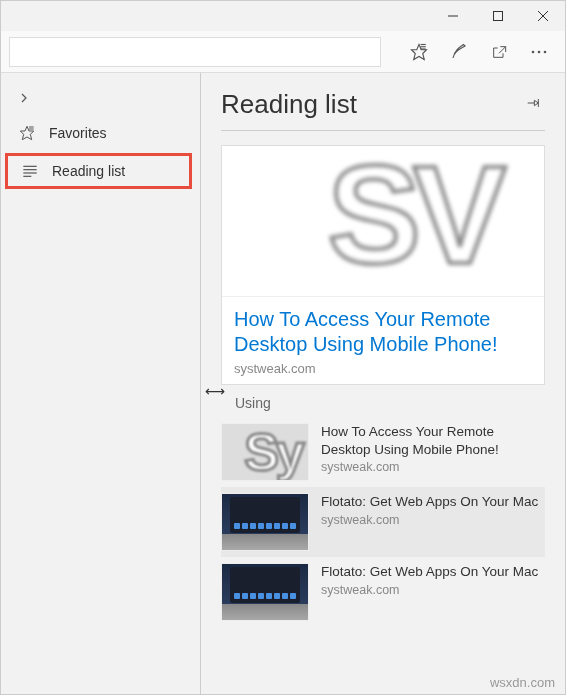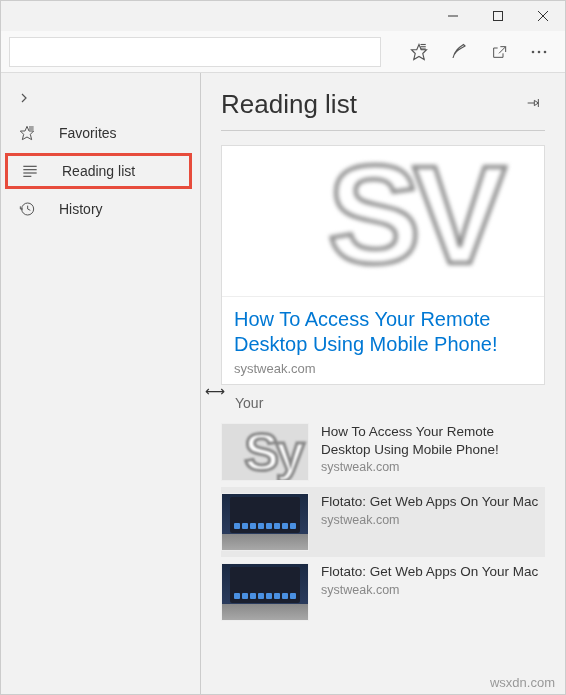--- a/index.html
+++ b/index.html
@@ -10,21 +10,21 @@
     .titlebar-btn svg { width: 10px; height: 10px; }
     
     .toolbar { height: 42px; background: #f9f9f9; border-bottom: 1px solid #ddd; display: flex; align-items: center; justify-content: flex-end; padding: 0 8px; gap: 4px; }
     .toolbar-left { flex: 1; border: 1px solid #ddd; height: 30px; margin-right: 16px; background: #fff; display:flex; align-items:center; padding-left:6px;}
     .toolbar-btn { width: 36px; height: 36px; display: flex; align-items: center; justify-content: center; }
     
     .content { display: flex; height: calc(100% - 72px); }
     
     .sidebar { width: 200px; background: #f2f2f2; padding-top: 8px; border-right: 1px solid #ccc; }
     .sidebar-toggle { padding: 8px 18px; }
-    .sidebar-item { display: flex; align-items: center; gap: 24px; padding: 10px 18px; font-size: 14px; color: #333; cursor: pointer; }
+    .sidebar-item { display: flex; align-items: center; gap: 14px; padding: 10px 18px; font-size: 14px; color: #333; cursor: pointer; }
     .sidebar-item.selected { border: 3px solid #e74c3c; margin: 2px 8px 2px 4px; padding: 7px 14px; }
     .sidebar-item .icon { width: 16px; height: 16px; display: flex; align-items: center; justify-content: center; }
     
     .main { flex: 1; background: #f2f2f2; padding: 16px 20px; overflow: hidden; }
     .main-header { display: flex; justify-content: space-between; align-items: center; border-bottom: 1px solid #ccc; padding-bottom: 10px; margin-bottom: 14px;}
     .main-title { font-size: 26px; font-weight: 400; color: #333; }
     .pin-btn { width: 20px; height: 20px; }
     
     .featured { border: 1px solid #ddd; background: #fff; margin-bottom: 10px; }
     .featured-thumb { height: 150px; background: #fff; display: flex; align-items: center; justify-content: center; overflow: hidden; }
@@ -125,30 +125,20 @@
       <span class="icon">
         <svg width="16" height="16" viewBox="0 0 24 24" fill="none" stroke="#555" stroke-width="1.8">
             <line x1="2" y1="5" x2="22" y2="5"></line>
             <line x1="2" y1="10" x2="22" y2="10"></line>
             <line x1="2" y1="15" x2="22" y2="15"></line>
             <line x1="2" y1="20" x2="14" y2="20"></line>
           </svg>
       </span>
       <span>Reading list</span>
     </div>
-    <div class="sidebar-item">
-      <span class="icon">
-        <svg width="16" height="16" viewBox="0 0 24 24" fill="none" stroke="#555" stroke-width="1.5">
-            <circle cx="13" cy="12" r="9"></circle>
-            <polyline points="13,7 13,12 17,14"></polyline>
-            <polyline points="2,8 2,12 6,12"></polyline>
-          </svg>
-      </span>
-      <span>History</span>
-    </div>
   </div>
 
   <div class="main">
     <div class="main-header">
       <div class="main-title">Reading list</div>
       <div class="pin-btn">
         <svg width="16" height="16" viewBox="0 0 24 24" fill="none" stroke="#555" stroke-width="1.5">
             <path d="M4 12 L14 12 M14 8 L14 16 L20 12 Z M20 6 L20 18"></path>
           </svg>
       </div>
@@ -157,21 +147,21 @@
     <div class="featured">
       <div class="featured-thumb">
         <div class="featured-thumb-text">SV</div>
       </div>
       <div class="featured-info">
         <div class="featured-title">How To Access Your Remote Desktop Using Mobile Phone!</div>
         <div class="featured-source">systweak.com</div>
       </div>
     </div>
 
-    <div class="section-label">Your</div>
+    <div class="section-label">Using</div>
 
     <div id="list">
         <div class="list-item">
           <div class="list-thumb">
             <div class="list-thumb-sy">Sy</div>
           </div>
           <div class="list-info">
             <div class="list-title">How To Access Your Remote Desktop Using Mobile Phone!</div>
             <div class="list-source">systweak.com</div>
           </div>

